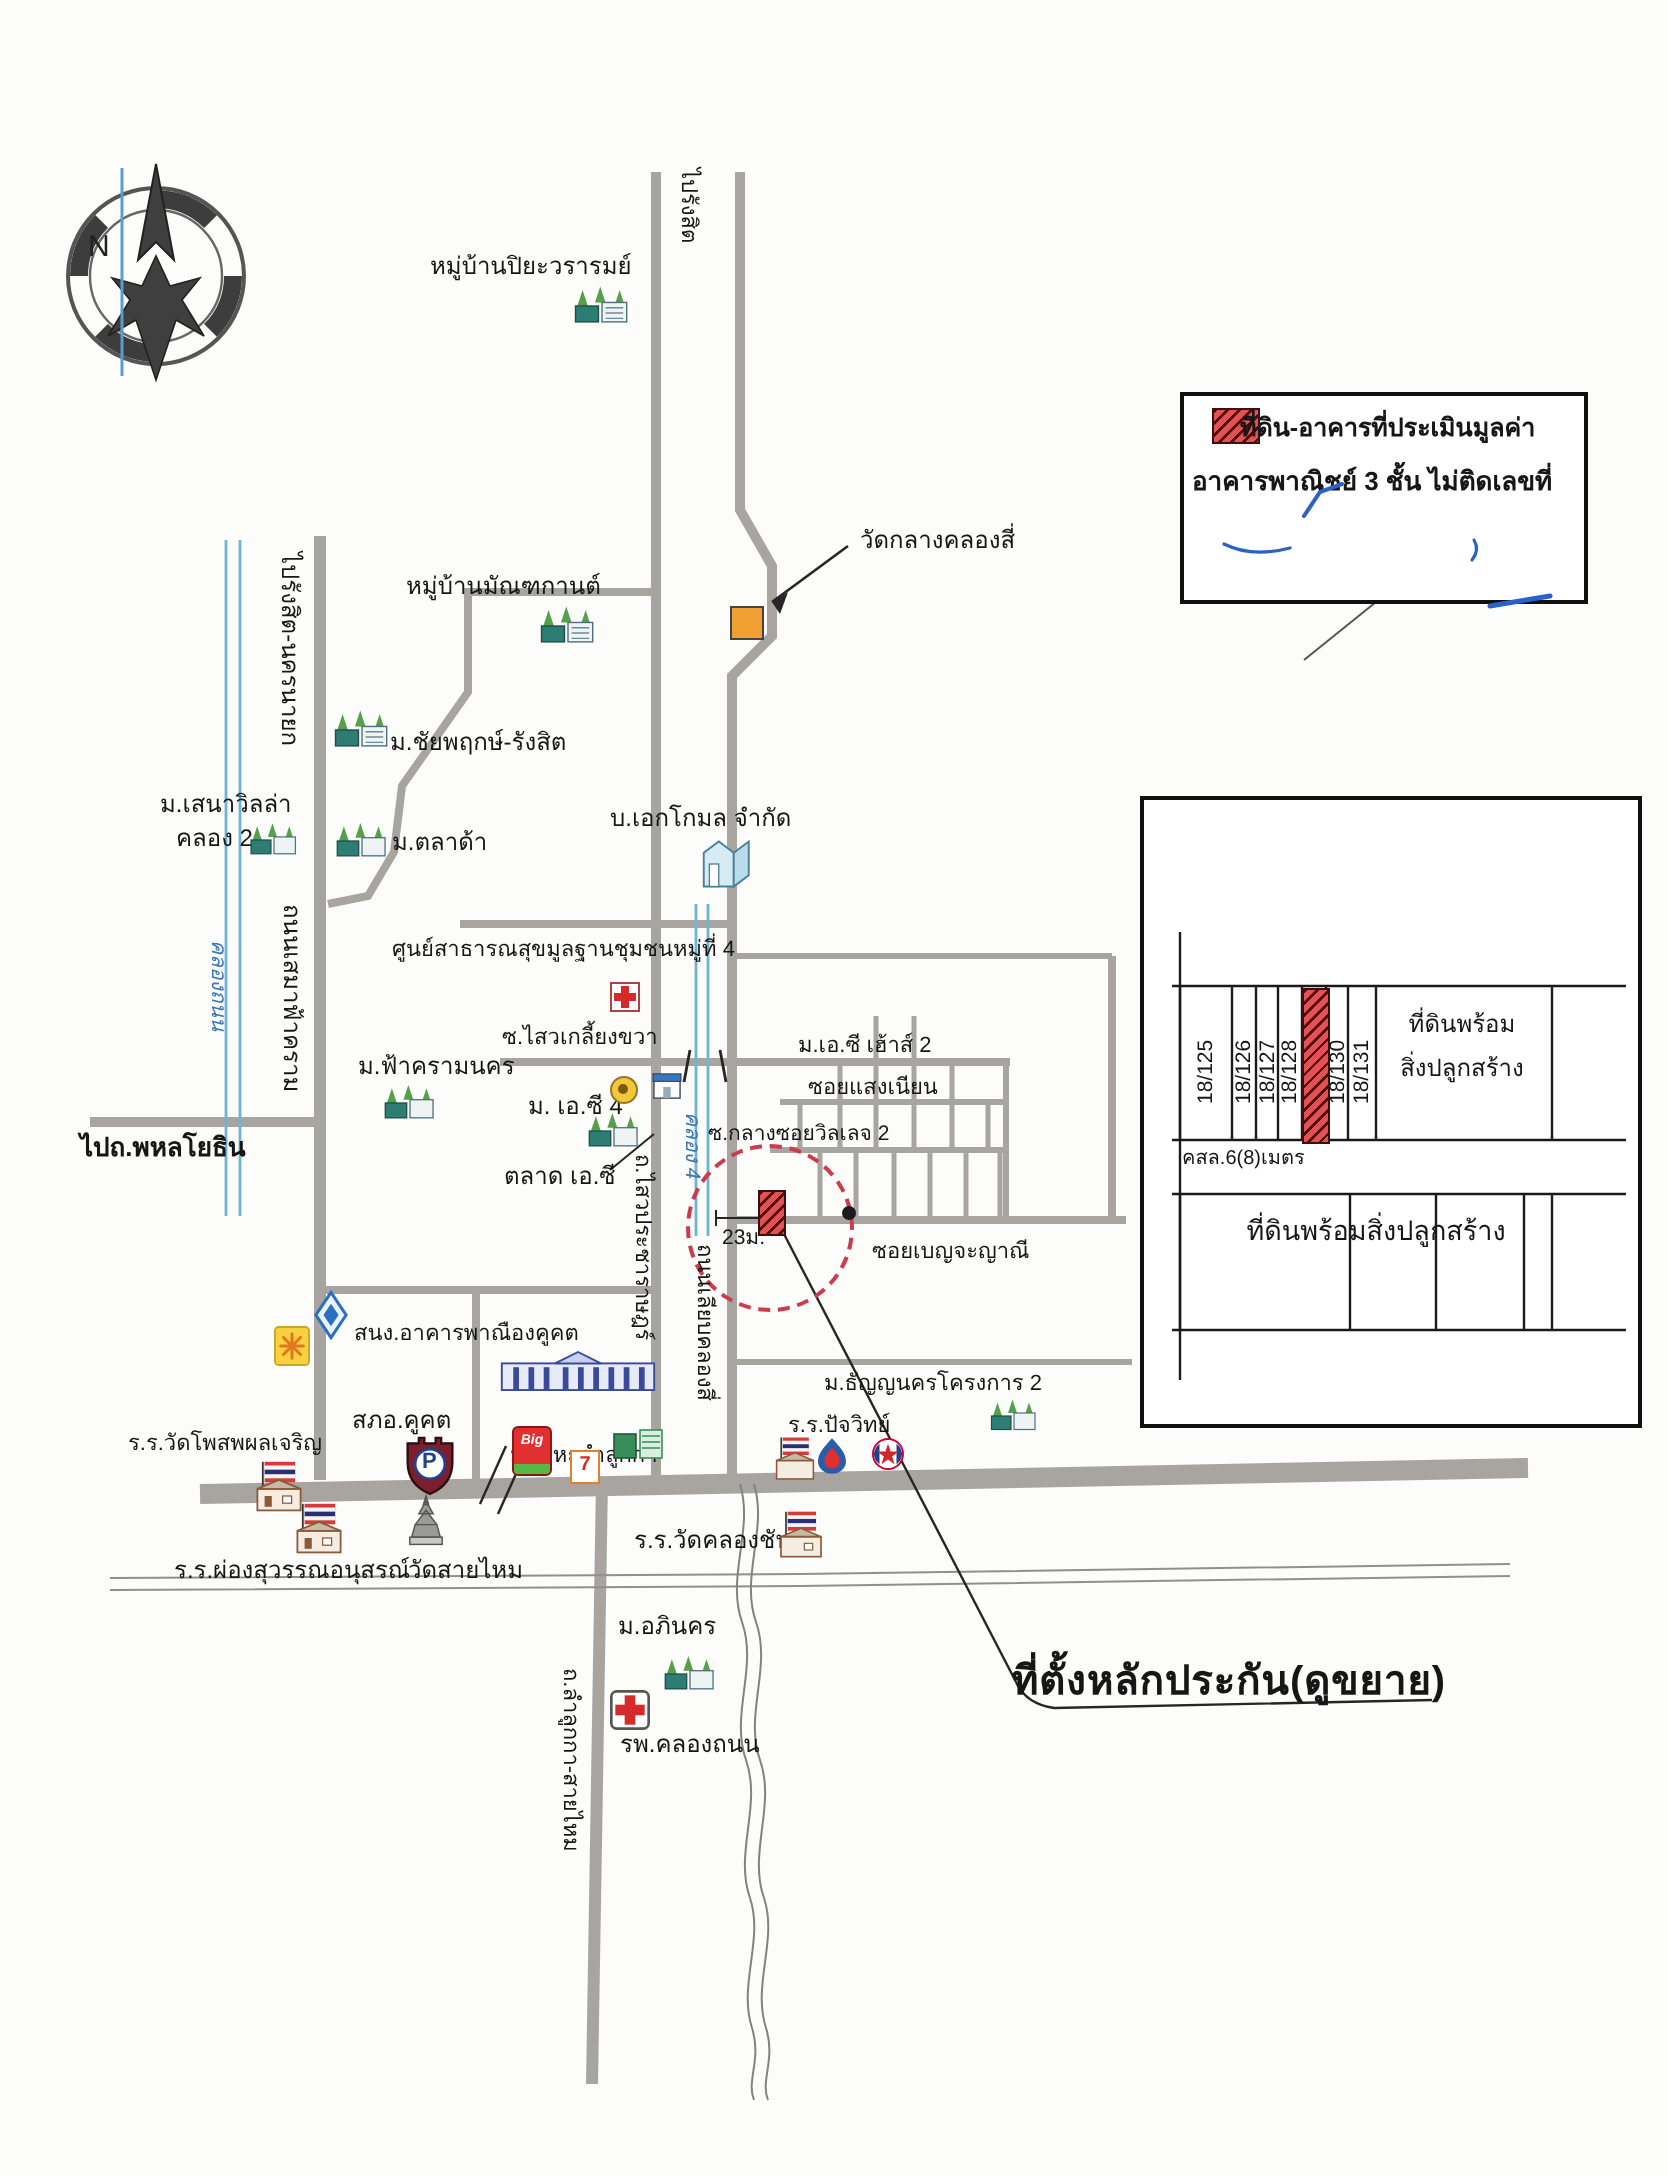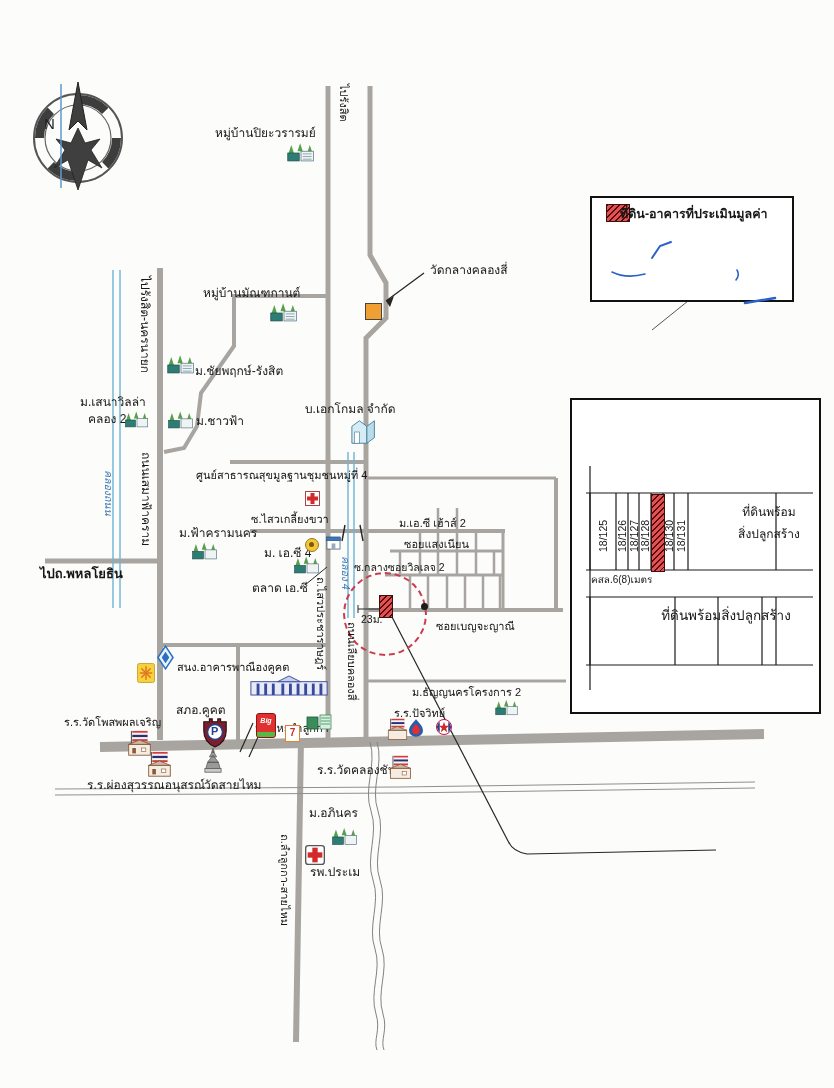--- a/index.html
+++ b/index.html
@@ -30,21 +30,21 @@
   .seven{position:absolute;left:285px;top:725px;width:13px;height:15px;background:#fff;border:1px solid #e08030;
          text-align:center;font-size:10px;font-weight:bold;color:#d42a2a;line-height:14px;}
   .orange-sq{position:absolute;left:365px;top:303px;width:15px;height:15px;background:#f0a033;border:1px solid #444;}
   .subject{position:absolute;left:379px;top:595px;width:12px;height:21px;}
   .ac4c{position:absolute;left:305px;top:538px;width:12px;height:12px;border-radius:50%;background:#f2c73a;border:1px solid #997720;}
   .ac4c i{position:absolute;left:3px;top:3px;width:5px;height:5px;background:#7a5a10;border-radius:50%;}
   .legend-swatch{position:absolute;left:606px;top:204px;width:22px;height:16px;}
   .ltxt{position:absolute;font-size:12.5px;font-weight:600;white-space:nowrap;}
   .red-lot{position:absolute;left:651px;top:494px;width:12px;height:76px;}
   .lotnum{position:absolute;font-size:10.5px;white-space:nowrap;transform-origin:0 0;transform:rotate(-90deg);}
-  .ctr{text-align:center;margin-left:38px;}
+  .ctr{text-align:center;}
 </style>
 </head>
 <body>
 
 <div class="page">
 
   <svg class="abs" style="left:0;top:0" width="834" height="1088">
     <g stroke="#a8a5a1" fill="none" stroke-linecap="butt">
       <path d="M328,86 V740" stroke-width="5"></path>
       <path d="M370,86 L370,255 L386,283 L386,318 L366,338 L366,740" stroke-width="5"></path>
@@ -126,20 +126,21 @@
       <polygon points="50,6 59,54 50,45 41,54" fill="#3f3f3f" stroke="#222" stroke-width="1"></polygon>
       <path d="M50,114 L60,84 L74,92 L63,74 L72,63 L57,67 L50,52 L43,67 L28,63 L37,74 L26,92 L40,84 Z" fill="#3f3f3f" stroke="#222" stroke-width="0.8"></path>
       <line x1="33" y1="8" x2="33" y2="112" stroke="#5b9bd0" stroke-width="1.5"></line>
     </svg>
     <div class="lbl" style="left:16px;top:40px;font-size:15px;color:#222">N</div>
   </div>
 
   <div class="legend-box"></div>
   <div class="legend-swatch hatch"></div>
   <div class="ltxt" style="left:620px;top:204px">ที่ดิน-อาคารที่ประเมินมูลค่า</div>
+  <div class="ltxt" style="left:596px;top:230px;font-size:13px">อาคารพาณิชย์ 3 ชั้น  ไม่ติดเลขที่</div>
   <svg class="abs" style="left:560px;top:180px" width="260" height="140">
     <g stroke="#2b62c9" fill="none" stroke-linecap="round">
       <path d="M92,78 L100,66 L111,62" stroke-width="2"></path>
       <path d="M52,92 Q66,99 85,94" stroke-width="1.6"></path>
       <path d="M177,90 q3,5 -1,10" stroke-width="1.6"></path>
       <path d="M185,123 L215,118" stroke-width="2.5"></path>
     </g>
   </svg>
 
   <div class="inset-box"></div>
@@ -175,28 +176,29 @@
   <div class="lotnum" style="left:675px;top:552px">18/131</div>
   <div class="lbl ctr" style="left:688px;top:506px;width:86px;font-size:12px">ที่ดินพร้อม</div>
   <div class="lbl ctr" style="left:688px;top:528px;width:86px;font-size:12px">สิ่งปลูกสร้าง</div>
   <div class="lbl" style="left:591px;top:574px;font-size:10px">คสล.6(8)เมตร</div>
   <div class="lbl ctr" style="left:600px;top:608px;width:176px;font-size:13.5px">ที่ดินพร้อมสิ่งปลูกสร้าง</div>
 
   <div class="dashed-circle"></div>
   <div class="subject hatch"></div>
   <div class="dot"></div>
   <div class="lbl xs" style="left:361px;top:614px">23ม.</div>
+  <div class="callout">ที่ตั้งหลักประกัน(ดูขยาย)</div>
 
   <div class="lbl" style="left:215px;top:127px">หมู่บ้านปิยะวรารมย์</div>
   <div class="lbl" style="left:430px;top:264px">วัดกลางคลองสี่</div>
   <div class="lbl" style="left:203px;top:287px">หมู่บ้านมัณฑกานต์</div>
   <div class="lbl" style="left:195px;top:365px">ม.ชัยพฤกษ์-รังสิต</div>
   <div class="lbl" style="left:80px;top:396px">ม.เสนาวิลล่า</div>
   <div class="lbl" style="left:88px;top:413px">คลอง 2</div>
-  <div class="lbl" style="left:196px;top:415px">ม.ชาวฟ้า</div>
+  <div class="lbl" style="left:196px;top:415px">ม.ตลาด้า</div>
   <div class="lbl" style="left:305px;top:403px">บ.เอกโกมล จำกัด</div>
   <div class="lbl sm" style="left:196px;top:469px">ศูนย์สาธารณสุขมูลฐานชุมชนหมู่ที่ 4</div>
   <div class="lbl sm" style="left:251px;top:513px">ซ.ไสวเกลี้ยงขวา</div>
   <div class="lbl" style="left:179px;top:527px">ม.ฟ้าครามนคร</div>
   <div class="lbl" style="left:264px;top:547px">ม. เอ.ซี 4</div>
   <div class="lbl" style="left:252px;top:582px">ตลาด เอ.ซี</div>
   <div class="lbl sm" style="left:399px;top:517px">ม.เอ.ซี เฮ้าส์ 2</div>
   <div class="lbl sm" style="left:404px;top:538px">ซอยแสงเนียน</div>
   <div class="lbl xs" style="left:354px;top:562px">ซ.กลางซอยวิลเลจ 2</div>
   <div class="lbl sm" style="left:436px;top:620px">ซอยเบญจะญาณี</div>
@@ -204,21 +206,21 @@
   <div class="lbl sm" style="left:177px;top:661px">สนง.อาคารพาณืองคูคต</div>
   <div class="lbl" style="left:176px;top:704px">สภอ.คูคต</div>
   <div class="lbl sm" style="left:255px;top:722px">ม.เคหะลำลูกกา</div>
   <div class="lbl sm" style="left:412px;top:686px">ม.ธัญญนครโครงการ 2</div>
   <div class="lbl sm" style="left:394px;top:707px">ร.ร.ปัจวิทย์</div>
   <div class="lbl sm" style="left:64px;top:716px">ร.ร.วัดโพสพผลเจริญ</div>
   <div class="lbl" style="left:87px;top:779px">ร.ร.ผ่องสุวรรณอนุสรณ์</div>
   <div class="lbl" style="left:204px;top:779px">วัดสายไหม</div>
   <div class="lbl" style="left:317px;top:764px">ร.ร.วัดคลองชัน</div>
   <div class="lbl" style="left:309px;top:807px">ม.อภินคร</div>
-  <div class="lbl" style="left:310px;top:866px">รพ.ประเม</div>
+  <div class="lbl" style="left:310px;top:866px">รพ.คลองถนน</div>
 
   <div class="lbl v sm" style="left:350px;top:84px">ไปรังสิต</div>
   <div class="lbl v" style="left:151px;top:276px">ไปรังสิต-นครนายก</div>
   <div class="lbl v" style="left:152px;top:452px">ถนนเสมาฟ้าคราม</div>
   <div class="lbl v blue xs" style="left:114px;top:470px">คลองถนน</div>
   <div class="lbl v sm" style="left:327px;top:577px">ถ.ไสวประชาราษฎร์</div>
   <div class="lbl v sm" style="left:358px;top:622px">ถนนเลียบคลองสี่</div>
   <div class="lbl v blue xs" style="left:351px;top:556px">คลอง 4</div>
   <div class="lbl v sm" style="left:291px;top:834px">ถ.ลำลูกกา-สายไหม</div>
 

